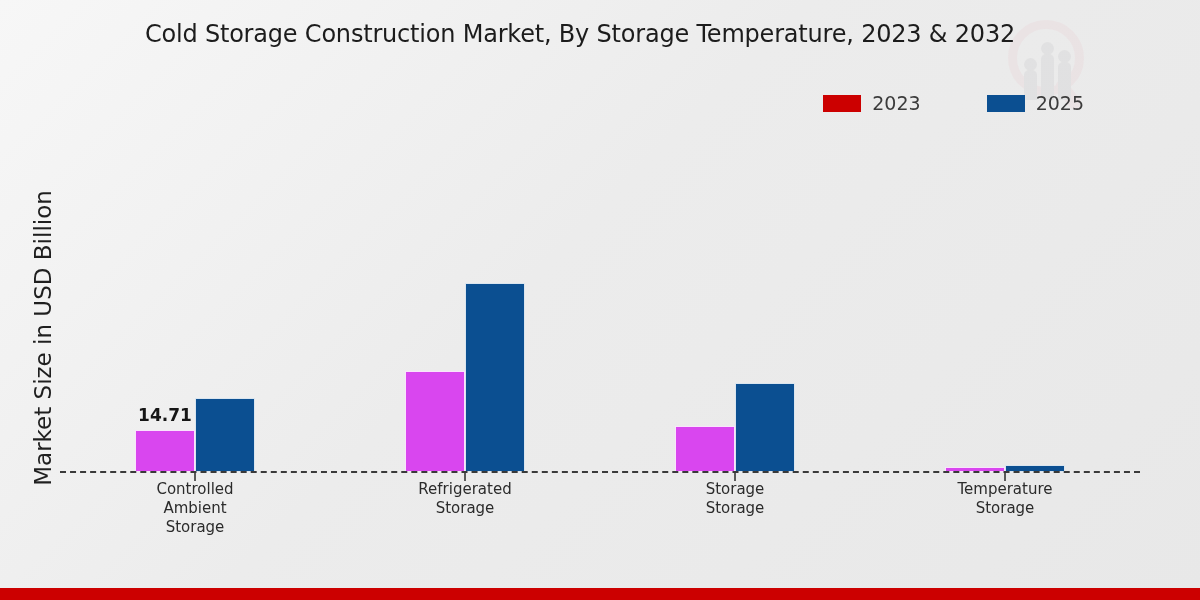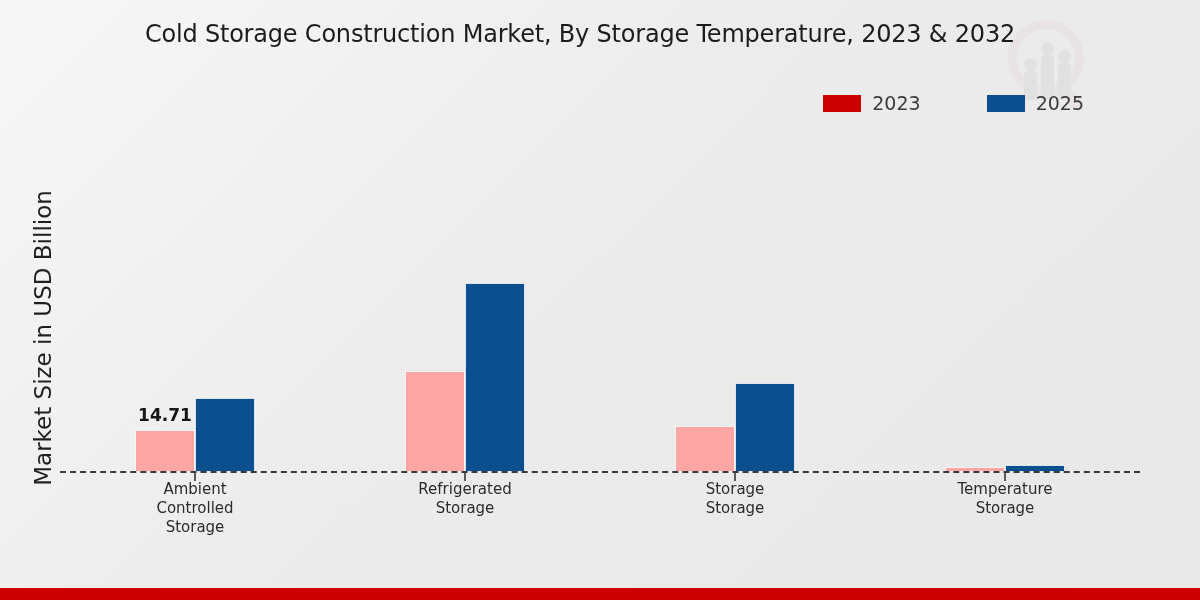--- a/index.html
+++ b/index.html
@@ -68,21 +68,21 @@
   .bar-group{
     flex:1 1 0;height:100%;
     display:flex;align-items:flex-end;justify-content:center;
     position:relative;
   }
   .bar{
     width:58px;position:relative;
     border:1px solid rgba(255,255,255,.85);
     box-sizing:content-box;
   }
-  .bar.red{background:#fca5a5;}
+  .bar.red{background:#d946ef;}
   .bar.blue{background:#0b4f91;}
   .bar-value{
     position:absolute;left:50%;transform:translateX(-50%);
     bottom:100%;margin-bottom:6px;
     font-size:17px;font-weight:bold;color:#161616;white-space:nowrap;
   }
   .tick{
     position:absolute;left:50%;transform:translateX(-50%);
     bottom:-9px;width:2px;height:9px;background:#5a5a5a;
   }
@@ -160,22 +160,22 @@
       <div class="bar blue" style="height:5px"></div>
       <div class="tick"></div>
     </div>
 
   </div>
 
   <div class="baseline"></div>
 
   <div class="cat-labels">
     <div class="cat-label">
+      <div>Controlled</div>
       <div>Ambient</div>
-      <div>Controlled</div>
       <div>Storage</div>
     </div>
     <div class="cat-label">
       <div>Refrigerated</div>
       <div>Storage</div>
     </div>
     <div class="cat-label">
       <div>Storage</div>
       <div>Storage</div>
     </div>

